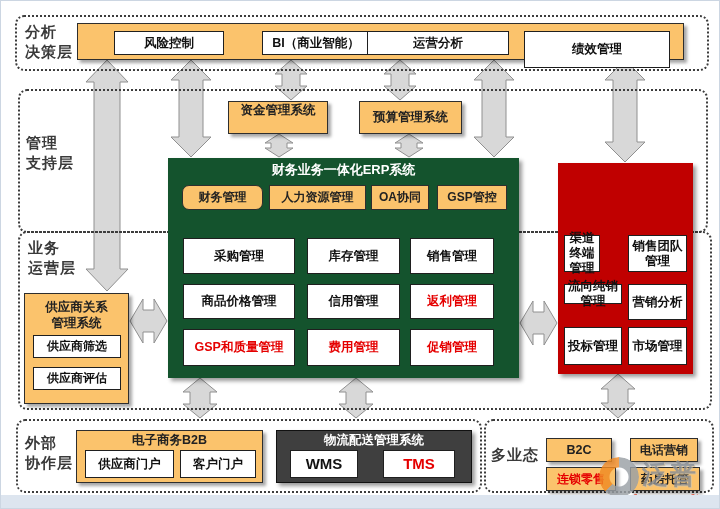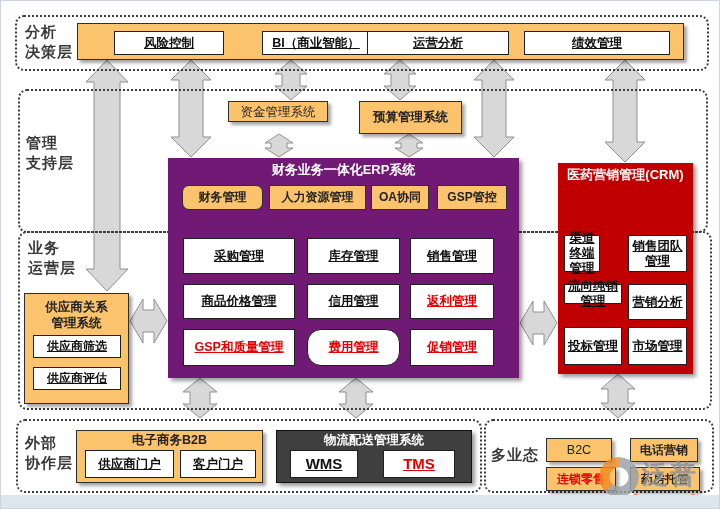--- a/index.html
+++ b/index.html
@@ -9,24 +9,24 @@
     font-family:"Liberation Sans","DejaVu Sans",sans-serif;color:#222;
   }
   .bottom-strip{position:absolute;left:0;right:0;bottom:0;height:13px;background:#dde5ef;}
   .layer{position:absolute;border:2px dotted #3c3c3c;border-radius:9px;}
   .layer-label{position:absolute;font-size:15px;font-weight:600;color:#3a3a3a;
     line-height:1.3;white-space:pre-line;letter-spacing:1px;}
   .obox{position:absolute;background:#fbc36c;border:1px solid #2e2e2e;
     box-shadow:3px 3px 3px rgba(0,0,0,.35);box-sizing:border-box;}
   .wbox{position:absolute;background:#ffffff;border:1px solid #1f1f1f;
     display:flex;align-items:center;justify-content:center;
-    font-size:12.5px;font-weight:600;color:#111;box-sizing:border-box;text-align:center;line-height:1.2;text-decoration:underline;}
+    font-size:12.5px;font-weight:600;color:#111;box-sizing:border-box;text-align:center;line-height:1.2;}
   .obox .wbox{box-shadow:none;}
   .bigbox{position:absolute;box-shadow:3px 3px 4px rgba(0,0,0,.4);box-sizing:border-box;}
-  .erp{background:#701a75;}
+  .erp{background:#14532d;}
   .crm{background:#c00000;}
   .logi{background:#3f3f3f;border:1px solid #111;}
   .box-title{position:absolute;left:0;right:0;top:3px;text-align:center;
     font-size:13px;font-weight:700;color:#fff;}
   .otitle{position:absolute;left:0;right:0;text-align:center;
     font-size:12.5px;font-weight:700;color:#222;white-space:pre-line;line-height:1.25;}
   .modbox{position:absolute;background:#fbc36c;border:1px solid #2e2e2e;
     display:flex;align-items:center;justify-content:center;
     font-size:12px;font-weight:600;color:#222;box-sizing:border-box;}
   .red{color:#e50000 !important;}
@@ -76,24 +76,24 @@
   <div class="layer-label" style="left:27px;top:237px;">业务
 运营层</div>
   <div class="layer-label" style="left:24px;top:432px;">外部
 协作层</div>
   <div class="layer-label" style="left:490px;top:444px;">多业态</div>
 
   <div class="obox" style="left:76px;top:22px;width:607px;height:37px;">
     <div class="wbox" style="left:36px;top:7px;width:110px;height:24px;">风险控制</div>
     <div class="wbox" style="left:164px;top:7px;width:108px;height:24px;margin-left:20px;">BI（商业智能）</div>
     <div class="wbox" style="left:289px;top:7px;width:142px;height:24px;">运营分析</div>
-    <div class="wbox" style="left:446px;top:7px;width:146px;height:24px;">绩效管理</div>
+    <div class="wbox" style="left:446px;top:7px;width:146px;height:37px;">绩效管理</div>
   </div>
 
-  <div class="obox" style="left:227px;top:100px;width:100px;height:21px;display:flex;align-items:flex-end;justify-content:center;font-size:12.5px;font-weight:400;">
+  <div class="obox" style="left:227px;top:100px;width:100px;height:33px;display:flex;align-items:flex-start;justify-content:center;font-size:12.5px;font-weight:700;">
     <span>资金管理系统</span>
   </div>
   <div class="obox" style="left:358px;top:100px;width:103px;height:33px;display:flex;align-items:center;justify-content:center;font-size:12.5px;font-weight:700;">
     <span>预算管理系统</span>
   </div>
 
   <div class="bigbox erp" style="left:167px;top:157px;width:351px;height:220px;">
     <div class="box-title">财务业务一体化ERP系统</div>
     <div class="modbox" style="left:14px;top:27px;width:81px;height:25px;border-radius:7px;">财务管理</div>
     <div class="modbox" style="left:101px;top:27px;width:97px;height:25px;">人力资源管理</div>
@@ -102,26 +102,25 @@
 
     <div class="wbox" style="left:15px;top:80px;width:112px;height:36px;">采购管理</div>
     <div class="wbox" style="left:139px;top:80px;width:93px;height:36px;">库存管理</div>
     <div class="wbox" style="left:242px;top:80px;width:84px;height:36px;">销售管理</div>
 
     <div class="wbox" style="left:15px;top:126px;width:112px;height:35px;">商品价格管理</div>
     <div class="wbox" style="left:139px;top:126px;width:93px;height:35px;">信用管理</div>
     <div class="wbox red" style="left:242px;top:126px;width:84px;height:35px;">返利管理</div>
 
     <div class="wbox red bold" style="left:15px;top:171px;width:112px;height:37px;">GSP和质量管理</div>
-    <div class="wbox red bold" style="left:139px;top:171px;width:93px;height:37px;border-radius:14px;">费用管理</div>
+    <div class="wbox red bold" style="left:139px;top:171px;width:93px;height:37px;">费用管理</div>
     <div class="wbox red bold" style="left:242px;top:171px;width:84px;height:37px;">促销管理</div>
   </div>
 
   <div class="bigbox crm" style="left:557px;top:162px;width:135px;height:211px;">
-    <div class="box-title">医药营销管理(CRM)</div>
     <div class="wbox" style="left:6px;top:72px;width:36px;height:37px;">渠道终端管理</div>
     <div class="wbox" style="left:70px;top:72px;width:59px;height:37px;">销售团队管理</div>
     <div class="wbox" style="left:6px;top:121px;width:58px;height:20px;">流向纯销管理</div>
     <div class="wbox" style="left:70px;top:121px;width:59px;height:36px;">营销分析</div>
     <div class="wbox" style="left:6px;top:164px;width:58px;height:38px;">投标管理</div>
     <div class="wbox" style="left:70px;top:164px;width:59px;height:38px;">市场管理</div>
   </div>
 
   <div class="obox" style="left:23px;top:292px;width:105px;height:111px;">
     <div class="otitle" style="top:6px;">供应商关系
@@ -135,21 +134,21 @@
     <div class="wbox" style="left:8px;top:19px;width:89px;height:28px;">供应商门户</div>
     <div class="wbox" style="left:103px;top:19px;width:76px;height:28px;">客户门户</div>
   </div>
 
   <div class="bigbox logi" style="left:275px;top:429px;width:196px;height:53px;">
     <div class="box-title" style="top:1px;font-size:12.5px;">物流配送管理系统</div>
     <div class="wbox bold" style="left:13px;top:19px;width:68px;height:28px;font-size:15px;">WMS</div>
     <div class="wbox red bold" style="left:106px;top:19px;width:72px;height:28px;font-size:15px;">TMS</div>
   </div>
 
-  <div class="obox" style="left:545px;top:437px;width:66px;height:24px;display:flex;align-items:center;justify-content:center;font-size:12.5px;font-weight:400;">
+  <div class="obox" style="left:545px;top:437px;width:66px;height:24px;display:flex;align-items:center;justify-content:center;font-size:12.5px;font-weight:700;">
     <span>B2C</span>
   </div>
   <div class="obox" style="left:629px;top:437px;width:68px;height:24px;display:flex;align-items:center;justify-content:center;font-size:12px;font-weight:600;">
     <span>电话营销</span>
   </div>
   <div class="obox" style="left:545px;top:466px;width:70px;height:24px;display:flex;align-items:center;justify-content:center;font-size:12px;font-weight:700;">
     <span class="red">连锁零售</span>
   </div>
   <div class="obox" style="left:629px;top:466px;width:70px;height:24px;display:flex;align-items:center;justify-content:center;font-size:12px;font-weight:600;">
     <span>药房托管</span>

